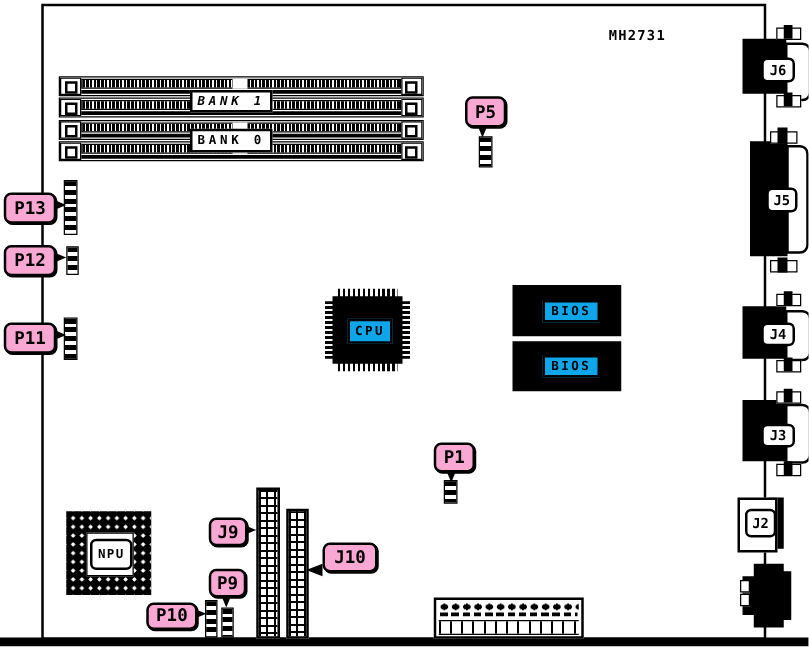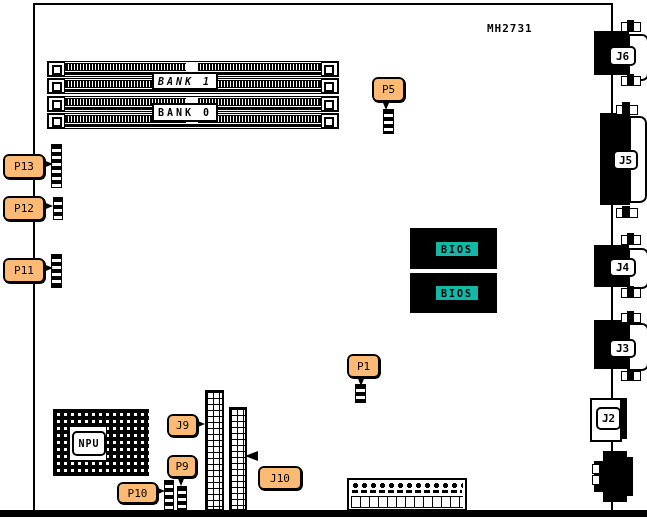--- a/index.html
+++ b/index.html
@@ -12,45 +12,45 @@
   .simm{position:absolute;background:#fff;border:1px solid #000;}
   .simm .comb{position:absolute;left:17px;right:17px;top:1px;height:6px;border:1px solid #000;
               background:repeating-linear-gradient(90deg,#000 0 2px,#fff 2px 3px);}
   .simm .bar{position:absolute;left:17px;right:17px;bottom:1px;height:3px;background:#000;}
   .simm .cap{position:absolute;top:0;bottom:0;width:15px;background:#fff;border:1px solid #000;}
   .simm .capl{left:0;} .simm .capr{right:0;}
   .simm .cap::after{content:"";position:absolute;top:2px;width:6px;height:6px;background:#fff;border:2px solid #000;}
   .simm .capl::after{right:2px;} .simm .capr::after{left:2px;}
   .simm .midgap{position:absolute;left:138px;top:1px;width:12px;height:8px;background:#fff;}
   
-  .chiplabel{position:absolute;background:#14b8a6;border:2px solid #000;display:flex;align-items:center;justify-content:center;
+  .chiplabel{position:absolute;background:#0ea5e9;border:2px solid #000;display:flex;align-items:center;justify-content:center;
              font-weight:bold;font-size:10px;letter-spacing:2px;z-index:3;white-space:nowrap;}
   .banklabel{position:absolute;background:#fff;border:2px solid #000;display:flex;align-items:center;justify-content:center;
              font-weight:bold;font-size:10px;letter-spacing:3px;z-index:3;white-space:nowrap;}
   
-  .callout{position:absolute;background:#fdba74;border:2px solid #000;border-radius:6px;box-shadow:1px 1px 0 0 #000;
-           display:flex;align-items:center;justify-content:center;font-weight:normal;font-size:11px;z-index:6;white-space:nowrap;}
+  .callout{position:absolute;background:#f9a8d4;border:2px solid #000;border-radius:6px;box-shadow:1px 1px 0 0 #000;
+           display:flex;align-items:center;justify-content:center;font-weight:bold;font-size:14px;z-index:6;white-space:nowrap;}
   .tri{position:absolute;width:0;height:0;z-index:5;}
   .tri-r{border-top:5px solid transparent;border-bottom:5px solid transparent;border-left:12px solid #000;}
   .tri-l{border-top:5px solid transparent;border-bottom:5px solid transparent;border-right:13px solid #000;}
   .tri-d{border-left:5px solid transparent;border-right:5px solid transparent;border-top:12px solid #000;}
   
   .pinheader{position:absolute;border:1px solid #000;background:repeating-linear-gradient(to bottom,#000 0 4px,#fff 4px 7px);z-index:2;}
   
   .gridheader{position:absolute;border:2px solid #000;background-color:#fff;z-index:2;
     background-image:repeating-linear-gradient(to bottom,#000 0 1.5px,transparent 1.5px 6px),
                      repeating-linear-gradient(to right,#000 0 1.5px,transparent 1.5px 6px);}
   
   .qfp{position:absolute;z-index:2;}
   .qfp .ph{position:absolute;left:10px;right:10px;height:7px;background:repeating-linear-gradient(90deg,#000 0 2px,transparent 2px 4px);}
   .qfp .pv{position:absolute;top:10px;bottom:10px;width:7px;background:repeating-linear-gradient(0deg,#000 0 2px,transparent 2px 4px);}
   .qfp .qbody{position:absolute;inset:6px;background:#000;}
   
   .pga{position:absolute;background-color:#000;z-index:2;
-       background-image:radial-gradient(circle,#fff 1.5px,transparent 1.7px);background-size:7px 7px;background-position:2px 2px;padding-left:28px;}
+       background-image:radial-gradient(circle,#fff 1.5px,transparent 1.7px);background-size:7px 7px;background-position:2px 2px;}
   .pga .pga-center{position:absolute;left:16px;top:17px;width:36px;height:33px;background:#fff;border:1px solid #000;}
   .npulabel{position:absolute;left:19px;top:22px;width:30px;height:21px;background:#fff;border:2px solid #000;border-radius:5px;
             display:flex;align-items:center;justify-content:center;font-weight:bold;font-size:10px;letter-spacing:1px;z-index:3;}
   .blackrect{position:absolute;background:#000;z-index:2;}
   .whiterect{position:absolute;background:#fff;border:2px solid #000;z-index:2;}
   
   .shell{position:absolute;background:#fff;border:2px solid #000;border-radius:0 7px 7px 0;z-index:1;}
   .tab{position:absolute;background:#fff;border:1px solid #000;z-index:3;}
   .nub{position:absolute;background:#000;z-index:4;}
   .edge-label{position:absolute;background:#fff;border:2px solid #000;border-radius:5px;display:flex;align-items:center;justify-content:center;
@@ -119,20 +119,28 @@
   <div class="tri tri-r" style="left:41px;top:201px;"></div>
 
   <div class="pinheader" style="left:51px;top:254px;width:9px;height:32px;"></div>
   <div class="callout" style="left:3px;top:258px;width:38px;height:21px;">P11</div>
   <div class="tri tri-r" style="left:41px;top:263px;"></div>
 
   <div class="pinheader" style="left:383px;top:109px;width:9px;height:23px;"></div>
   <div class="callout" style="left:372px;top:77px;width:29px;height:21px;">P5</div>
   <div class="tri tri-d" style="left:381px;top:98px;"></div>
 
+  <div class="qfp" style="left:260px;top:231px;width:68px;height:66px;">
+    <div class="ph" style="top:0;"></div>
+    <div class="ph" style="bottom:0;"></div>
+    <div class="pv" style="left:0;"></div>
+    <div class="pv" style="right:0;"></div>
+    <div class="qbody"></div>
+    <div class="chiplabel" style="left:18px;top:24px;width:32px;height:16px;">CPU</div>
+  </div>
 
   <div class="blackrect" style="left:410px;top:228px;width:87px;height:41px;">
     <div class="chiplabel" style="left:24px;top:12px;width:42px;height:14px;">BIOS</div>
   </div>
   <div class="blackrect" style="left:410px;top:273px;width:87px;height:40px;">
     <div class="chiplabel" style="left:24px;top:11px;width:42px;height:14px;">BIOS</div>
   </div>
 
 
   <div class="pinheader" style="left:355px;top:384px;width:9px;height:17px;"></div>
@@ -142,21 +150,21 @@
   <div class="pga" style="left:53px;top:409px;width:68px;height:67px;">
     <div class="pga-center"></div>
     <div class="npulabel">NPU</div>
   </div>
 
   <div class="gridheader" style="left:205px;top:390px;width:15px;height:117px;"></div>
   <div class="callout" style="left:167px;top:414px;width:27px;height:19px;">J9</div>
   <div class="tri tri-r" style="left:193px;top:419px;"></div>
 
   <div class="gridheader" style="left:229px;top:407px;width:14px;height:100px;"></div>
-  <div class="callout" style="left:258px;top:466px;width:40px;height:20px;">J10</div>
+  <div class="callout" style="left:258px;top:434px;width:40px;height:20px;">J10</div>
   <div class="tri tri-l" style="left:245px;top:451px;"></div>
 
   <div class="pinheader" style="left:177px;top:486px;width:8px;height:22px;"></div>
   <div class="callout" style="left:167px;top:455px;width:26px;height:19px;">P9</div>
   <div class="tri tri-d" style="left:176px;top:474px;"></div>
 
   <div class="pinheader" style="left:164px;top:480px;width:8px;height:28px;"></div>
   <div class="callout" style="left:117px;top:482px;width:37px;height:18px;">P10</div>
   <div class="tri tri-r" style="left:153px;top:486px;"></div>
 

